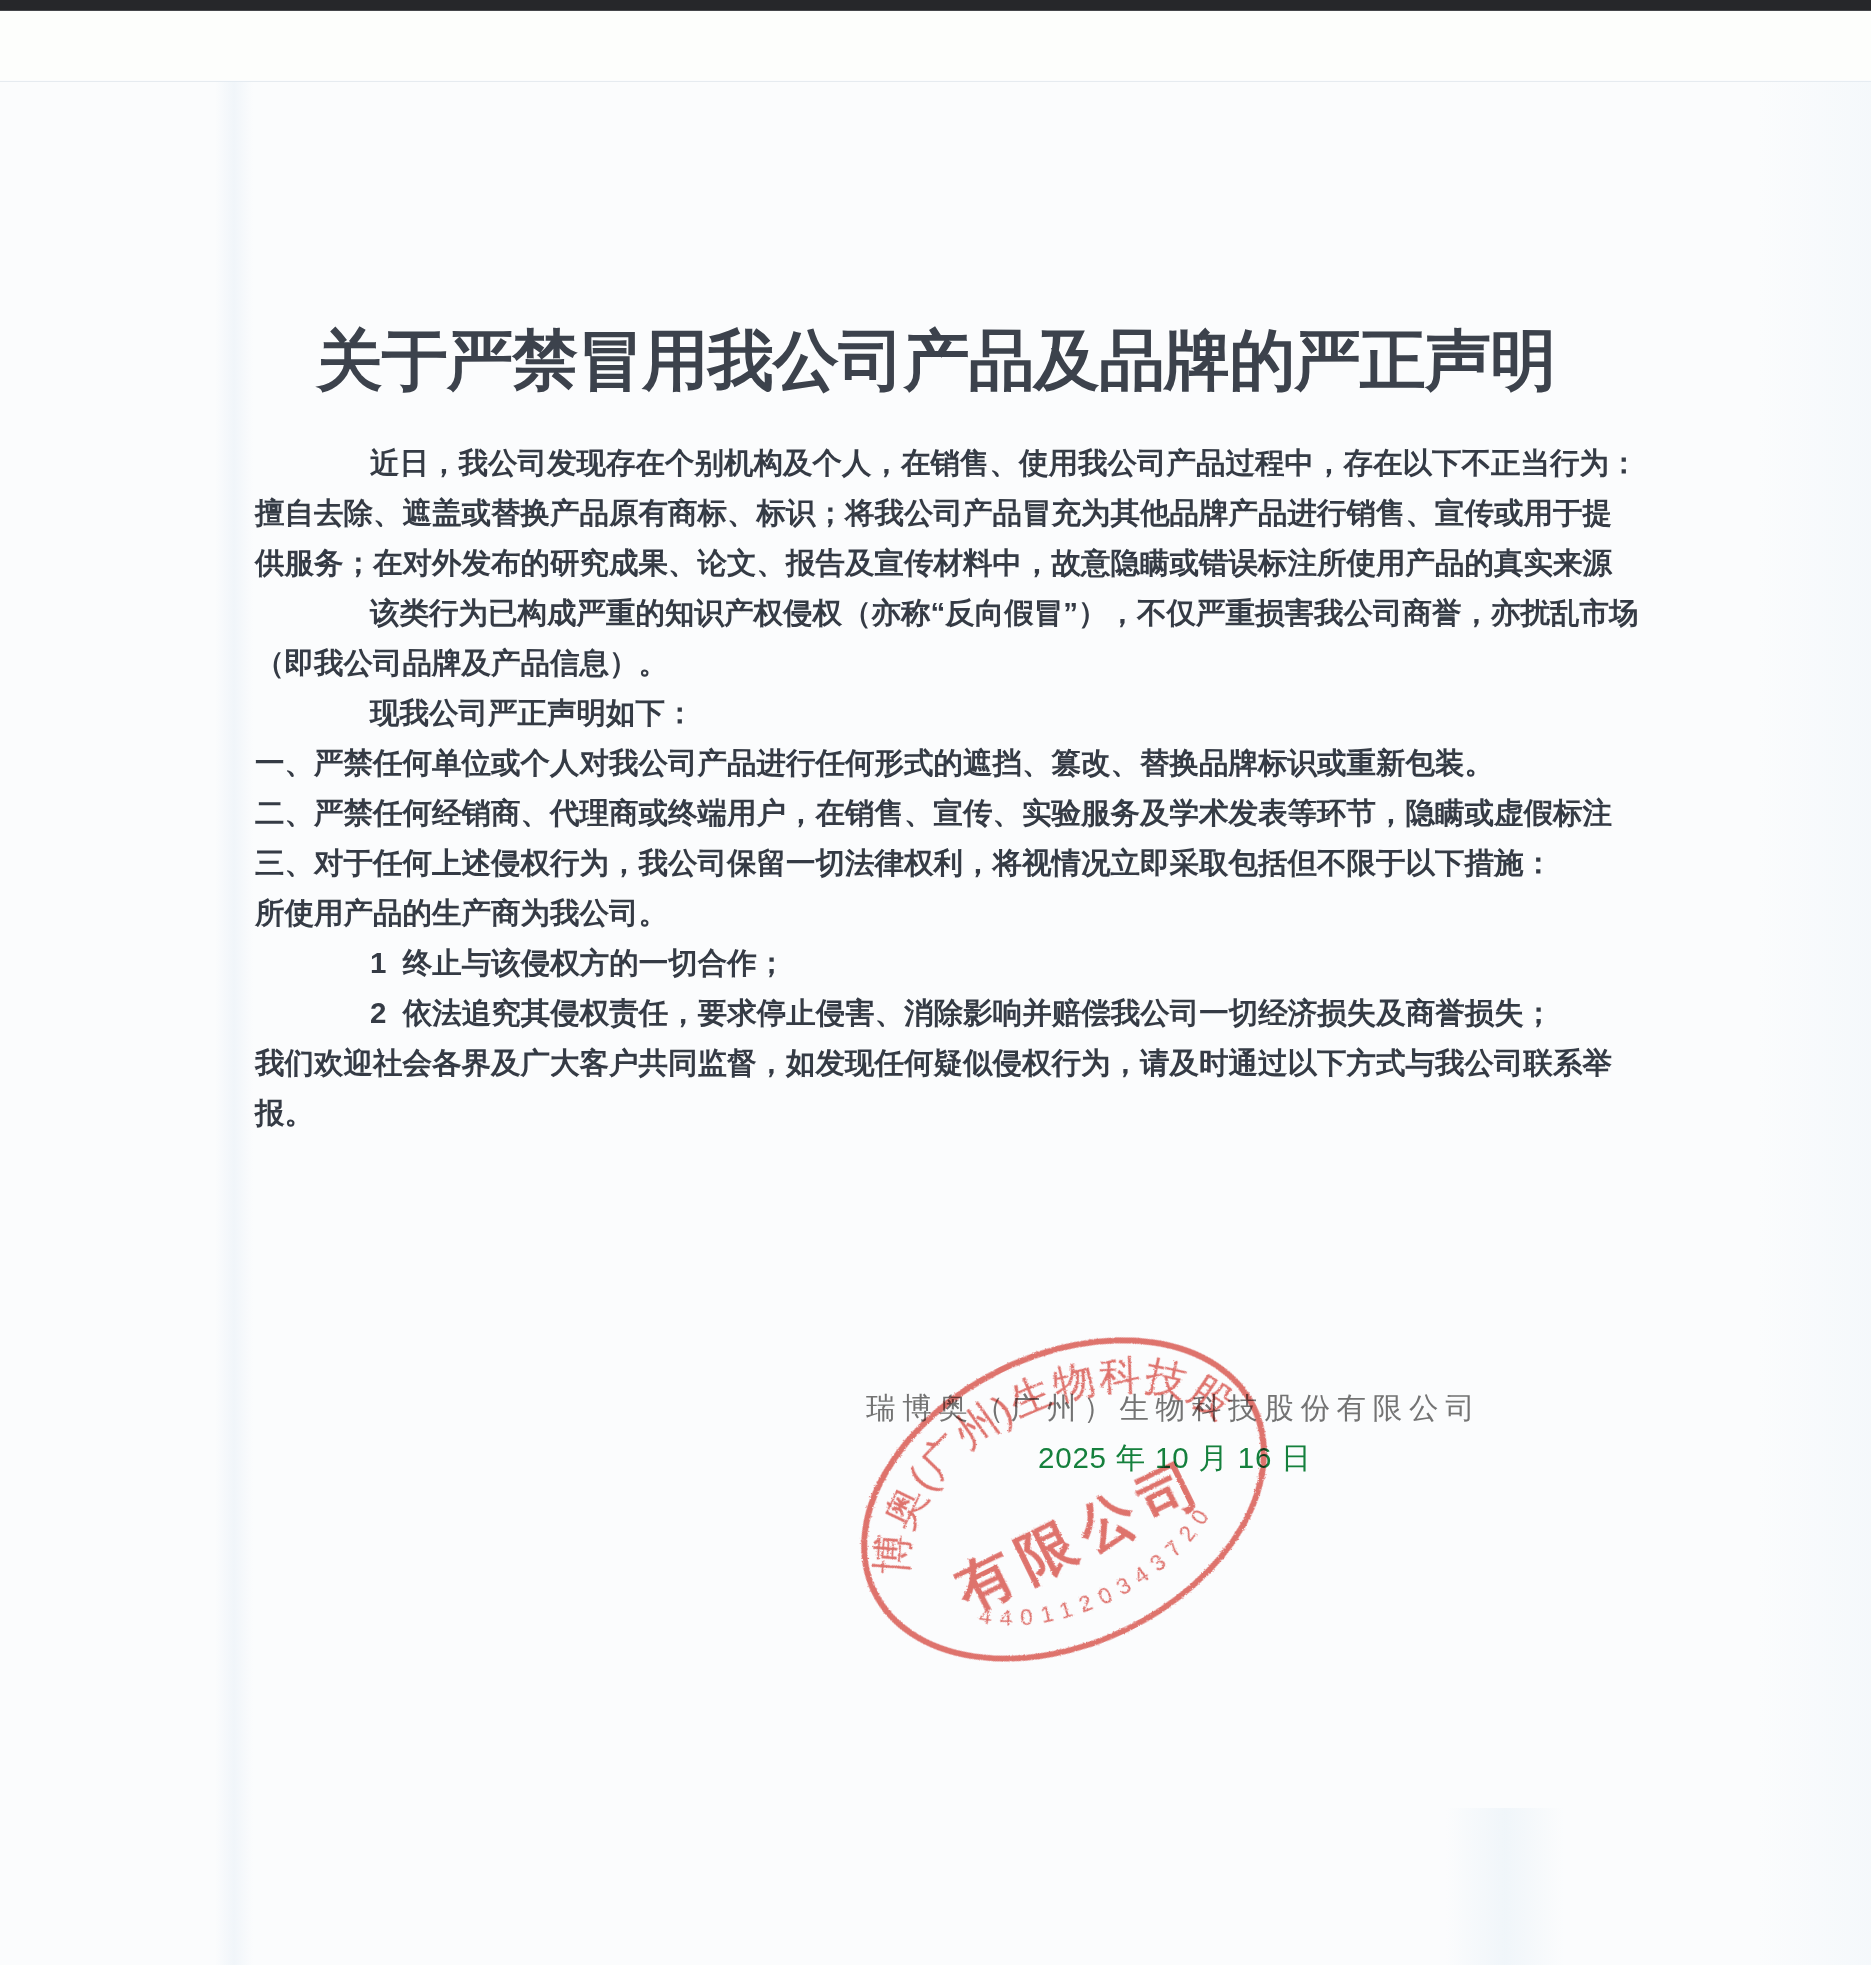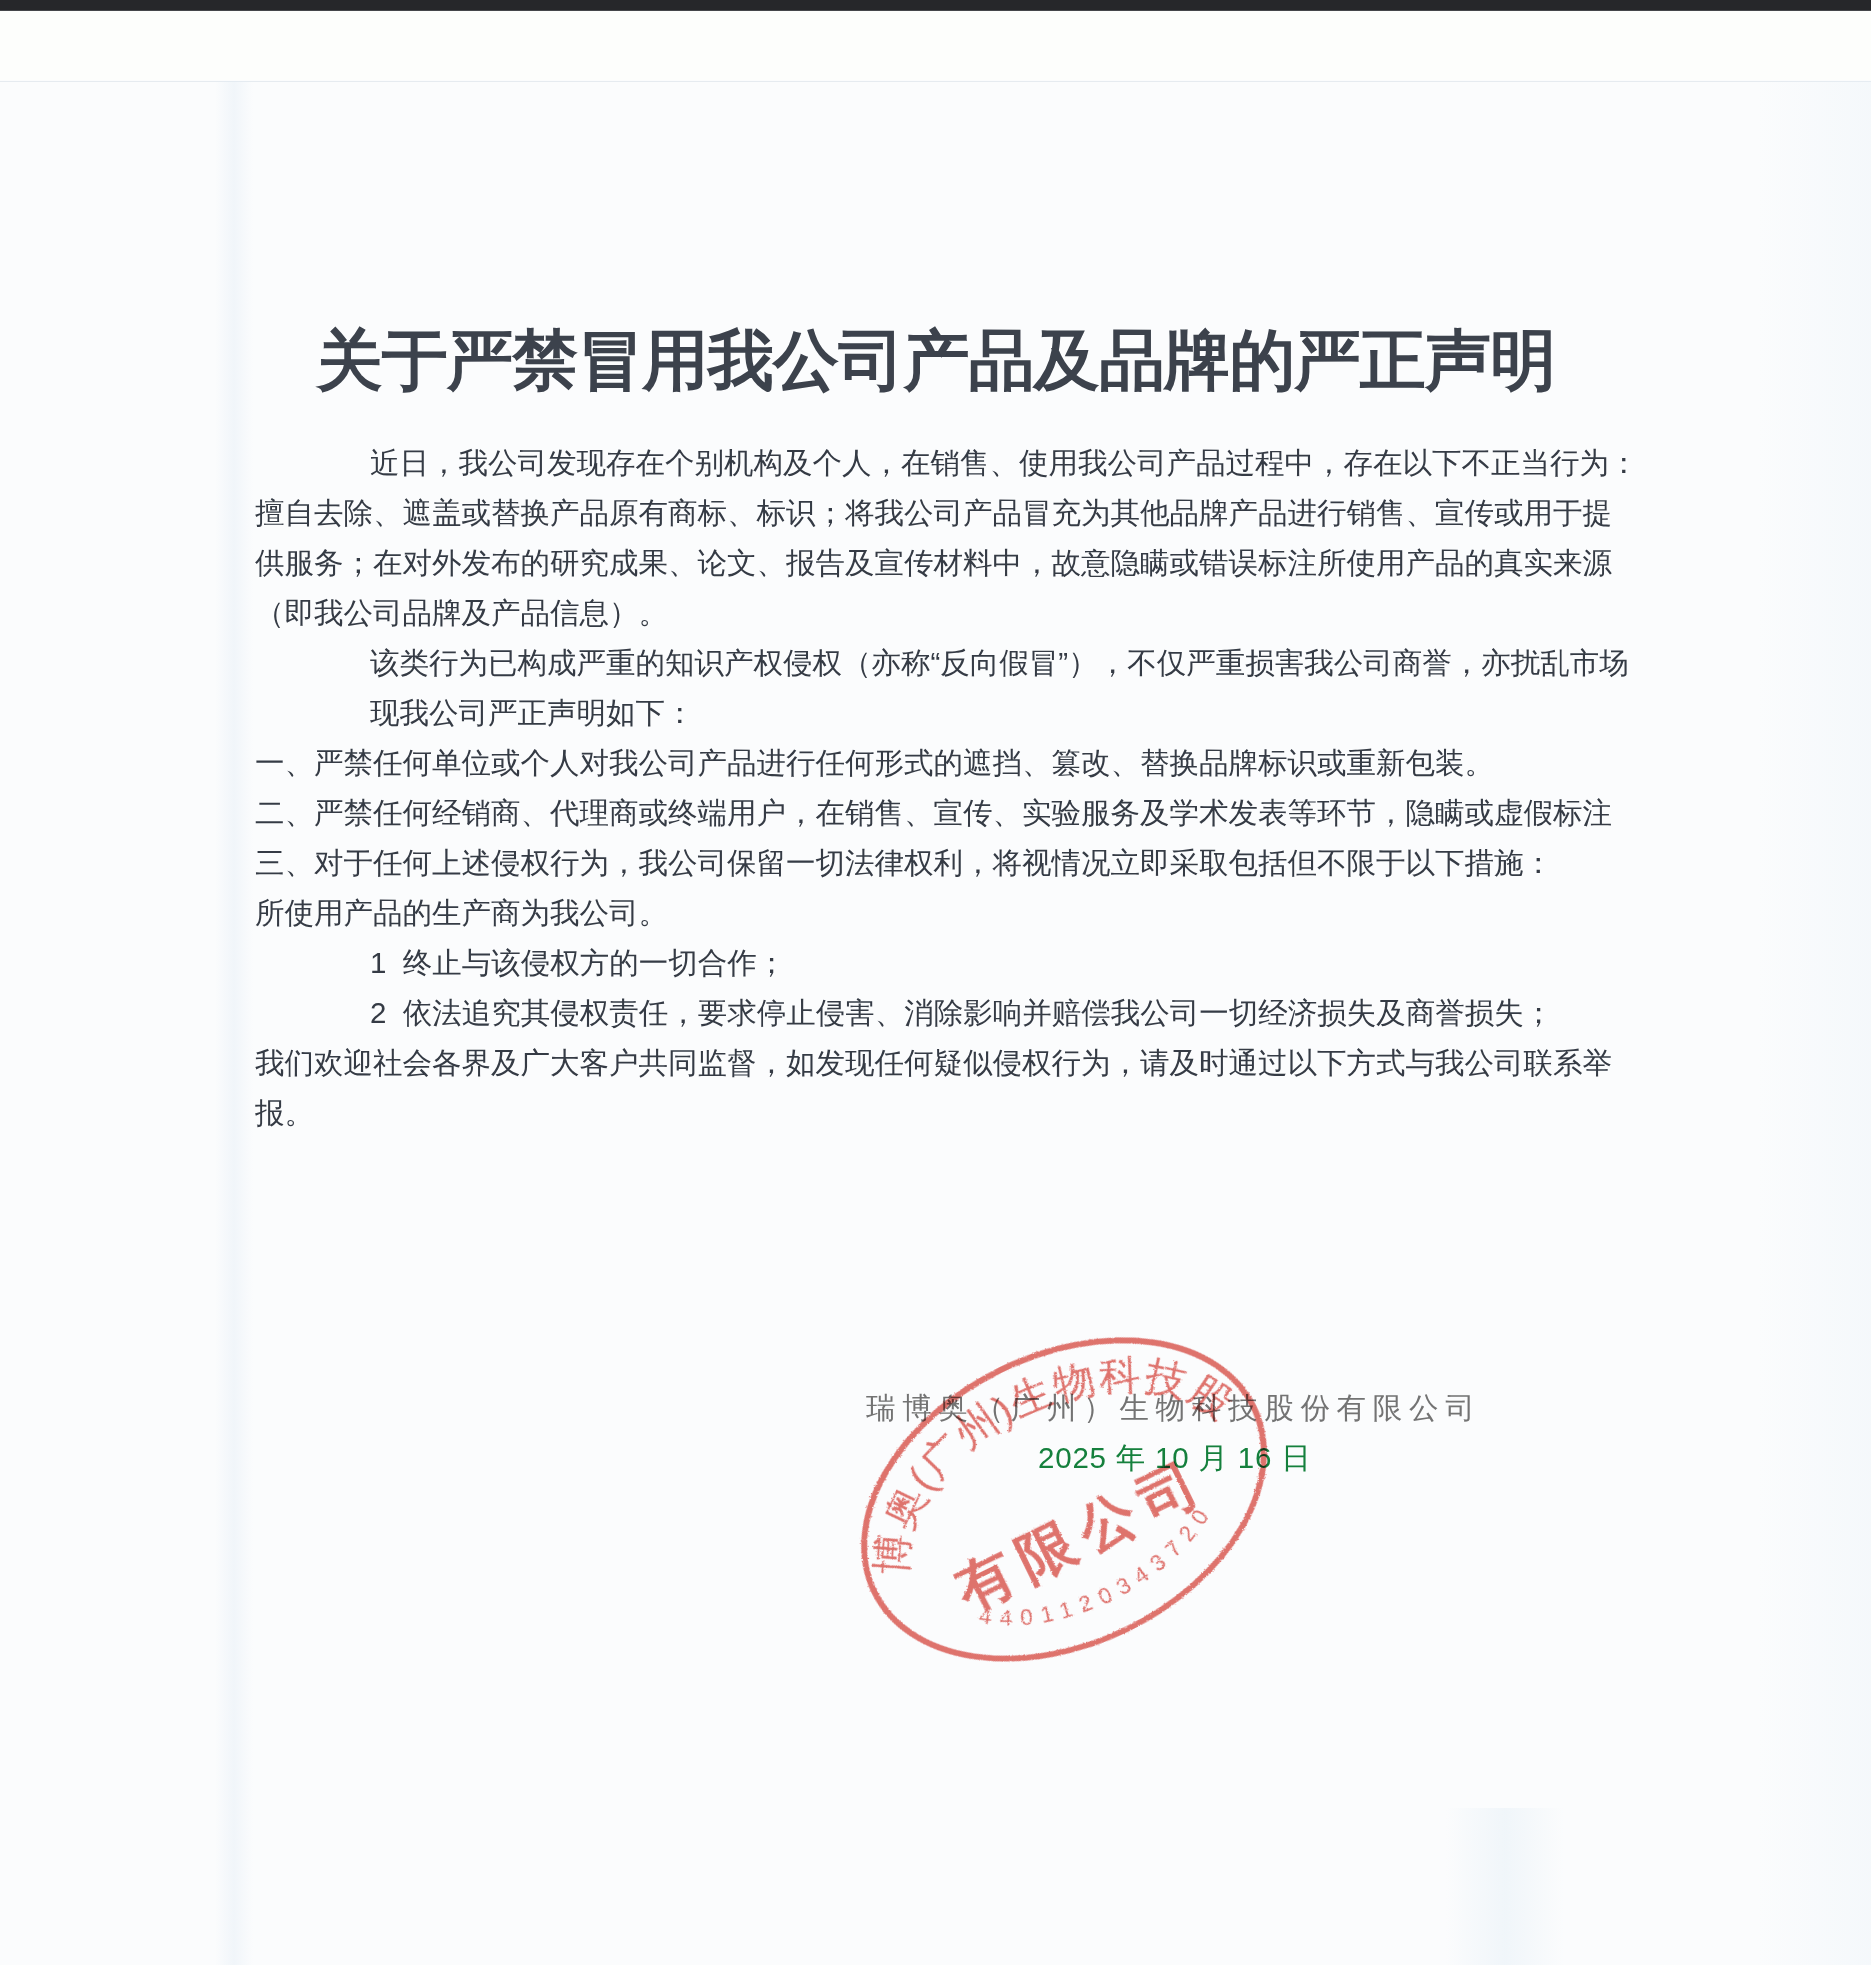--- a/index.html
+++ b/index.html
@@ -26,21 +26,21 @@
   .doc-title{
     position:absolute;top:329px;left:0;width:100%;
     text-align:center;font-size:66px;line-height:63px;font-weight:bold;
     color:var(--title_ink,#3c424c);letter-spacing:-0.8px;margin:0;
   }
   .body-text{
     position:absolute;left:255px;top:438px;width:1360px;
     font-size:29.5px;line-height:50px;color:var(--ink,#353b45);
     letter-spacing:0;
   }
-  .line{white-space:pre;}
+  .line{white-space:pre;font-weight:bold;}
   .ind{padding-left:115px;}
   .ind2{padding-left:115px;}
 
   .sign-company{
     position:absolute;left:866px;top:1387px;
     font-size:29.5px;line-height:41px;letter-spacing:6.7px;color:#737373;white-space:pre;
   }
   .sign-date{
     position:absolute;left:1038px;top:1437px;
     font-size:29.5px;line-height:41px;letter-spacing:0.8px;color:#15803d;white-space:pre;
@@ -67,22 +67,22 @@
   <div class="streak-left"></div>
   <div class="streak-right-band"></div>
   <div class="streak-bottom-right"></div>
 
   <h1 class="doc-title">关于严禁冒用我公司产品及品牌的严正声明</h1>
 
   <div class="body-text">
     <div class="line ind">近日，我公司发现存在个别机构及个人，在销售、使用我公司产品过程中，存在以下不正当行为：</div>
     <div class="line">擅自去除、遮盖或替换产品原有商标、标识；将我公司产品冒充为其他品牌产品进行销售、宣传或用于提</div>
     <div class="line">供服务；在对外发布的研究成果、论文、报告及宣传材料中，故意隐瞒或错误标注所使用产品的真实来源</div>
+    <div class="line ind">该类行为已构成严重的知识产权侵权（亦称“反向假冒”），不仅严重损害我公司商誉，亦扰乱市场</div>
     <div class="line">（即我公司品牌及产品信息）。</div>
-    <div class="line ind">该类行为已构成严重的知识产权侵权（亦称“反向假冒”），不仅严重损害我公司商誉，亦扰乱市场</div>
     <div class="line ind">现我公司严正声明如下：</div>
     <div class="line">一、严禁任何单位或个人对我公司产品进行任何形式的遮挡、篡改、替换品牌标识或重新包装。</div>
     <div class="line">二、严禁任何经销商、代理商或终端用户，在销售、宣传、实验服务及学术发表等环节，隐瞒或虚假标注</div>
     <div class="line">三、对于任何上述侵权行为，我公司保留一切法律权利，将视情况立即采取包括但不限于以下措施：</div>
     <div class="line">所使用产品的生产商为我公司。</div>
     <div class="line ind2">1  终止与该侵权方的一切合作；</div>
     <div class="line ind2">2  依法追究其侵权责任，要求停止侵害、消除影响并赔偿我公司一切经济损失及商誉损失；</div>
     <div class="line">我们欢迎社会各界及广大客户共同监督，如发现任何疑似侵权行为，请及时通过以下方式与我公司联系举</div>
     <div class="line">报。</div>
   </div>

